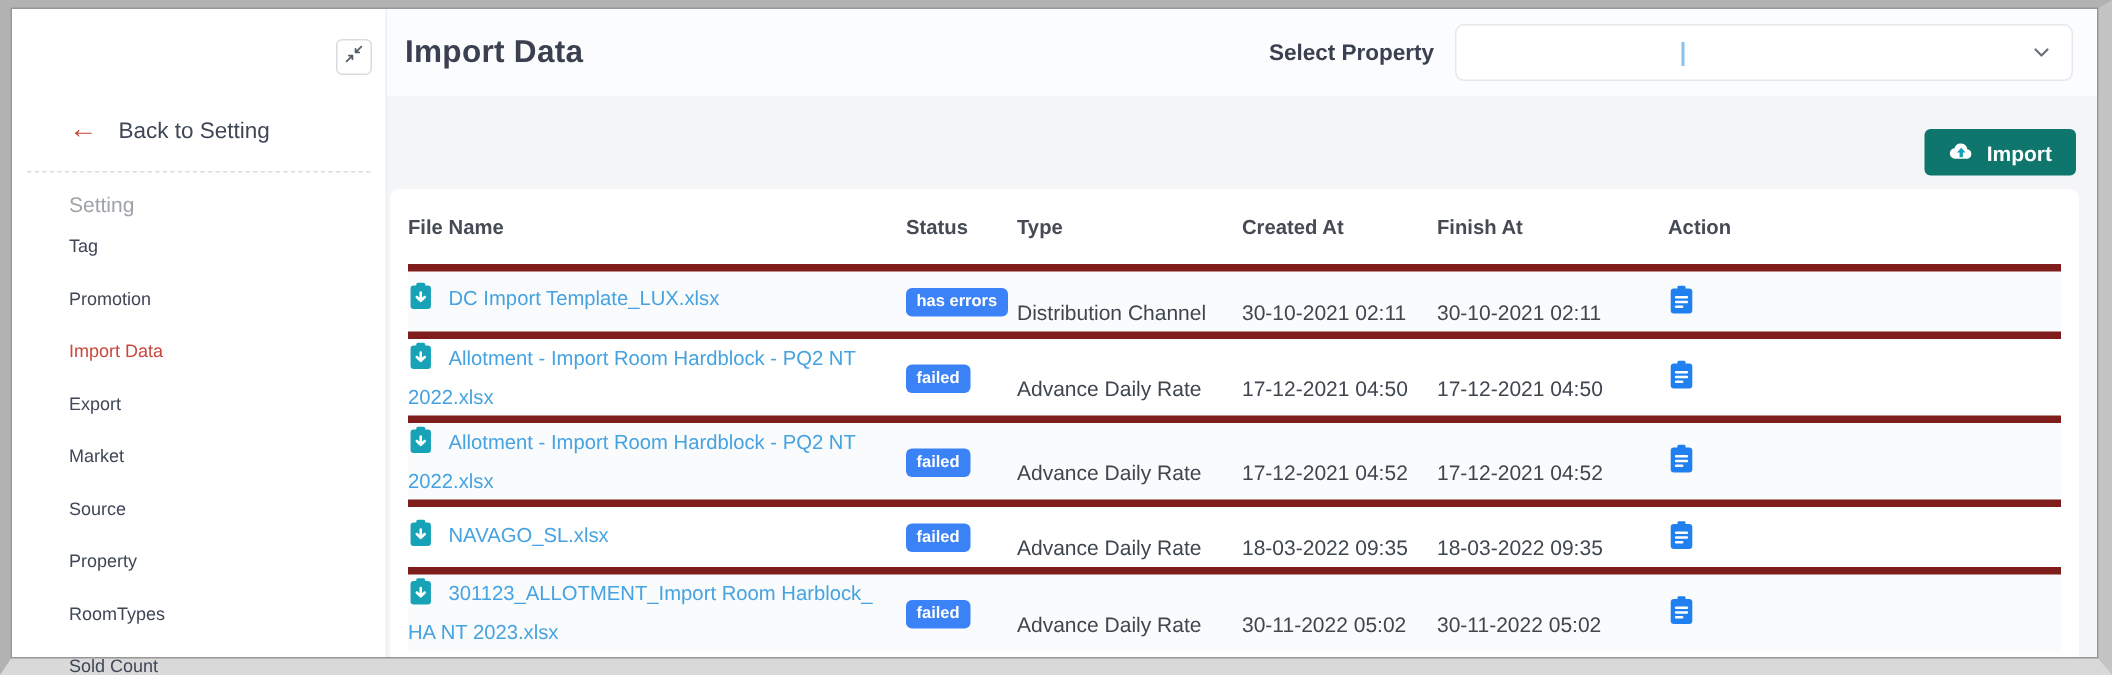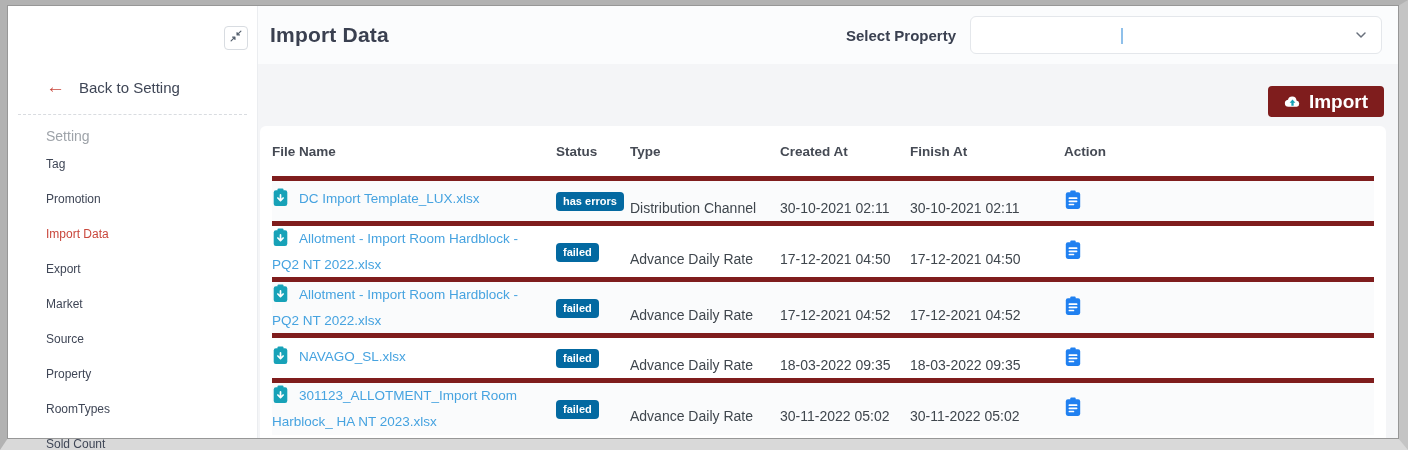--- a/index.html
+++ b/index.html
@@ -35,41 +35,41 @@
   .header-right { margin-left:auto; display:flex; align-items:center; gap:14px; }
   .select-label { font-size:15px; font-weight:bold; color:#3a4050; }
   .select-box { width:412px; height:38px; background:#fff; border:1px solid #e4e7eb;
     border-radius:6px; position:relative; display:flex; align-items:center; cursor:text; }
   .select-caret { position:absolute; left:150px; top:11px; width:2px; height:16px;
     background:#8fc0ea; }
   .select-chevron { position:absolute; right:12px; top:10px; }
 
   .toolbar { height:62px; display:flex; align-items:flex-start; justify-content:flex-end;
     padding:22px 14px 0 0; }
-  .import-btn { background:#7f1d1d; color:#fff; border:none; border-radius:4px;
-    height:31px; padding:0 16px; font-size:19px; font-weight:bold; display:flex;
+  .import-btn { background:#0f766e; color:#fff; border:none; border-radius:4px;
+    height:31px; padding:0 16px; font-size:14px; font-weight:bold; display:flex;
     align-items:center; gap:8px; cursor:pointer; font-family:inherit; }
 
   
   .card { background:#fff; margin:0 12px 0 2px; border-radius:6px 6px 0 0; flex:1;
     padding:0 12px; overflow:hidden; }
   .t-header { display:flex; align-items:center; height:50px; }
   .t-row { display:flex; align-items:center; min-height:45px; padding:2px 0;
     border-top:5px solid #7f1d1d; }
   .t-row.shade { background:#fafbfc; }
   .th { font-size:13.5px; font-weight:bold; color:#454a54; }
-  .col-file   { width:284px; padding-right:18px; }
+  .col-file   { width:332px; padding-right:18px; }
   .col-status { width:74px; }
   .col-type   { width:150px; }
   .col-created{ width:130px; }
   .col-finish { width:122px; }
   .col-action { flex:1;margin-left:32px; }
   .file-cell { font-size:13.5px; color:#46a3e0; line-height:1.6; cursor:pointer; }
   .file-icon { display:inline-block; vertical-align:-4px; margin-right:10px; }
-  .badge { display:inline-block; background:#0369a1; color:#fff; font-size:11px;
+  .badge { display:inline-block; background:#3b82f6; color:#fff; font-size:11px;
     font-weight:bold; border-radius:4px; padding:3px 7px 4px; white-space:nowrap; }
   .cell-text { font-size:14px; color:#3f464d;margin-top:14px; }
   .action-btn { background:none; border:none; cursor:pointer; padding:0; display:flex; }
 </style>
 </head>
 <body>
 
 <div class="frame">
   <div class="app">
 

